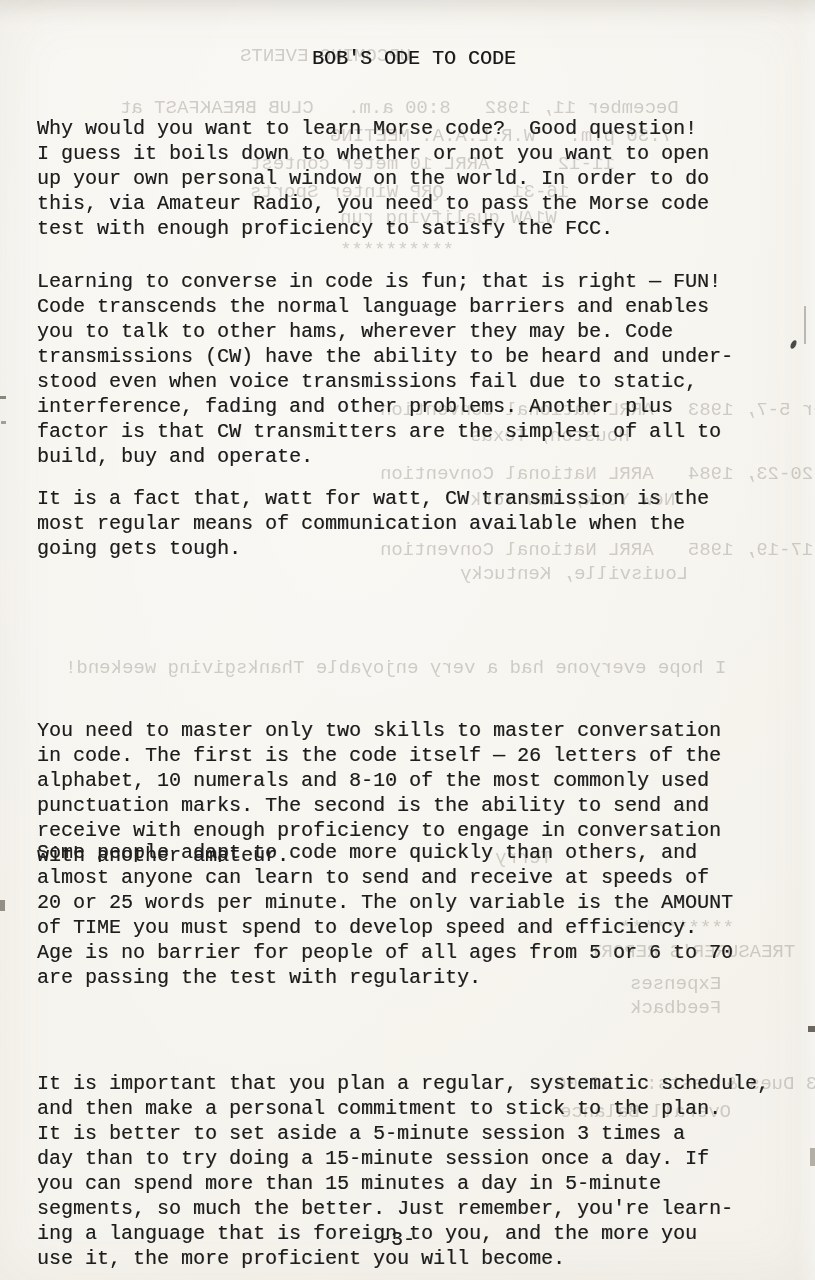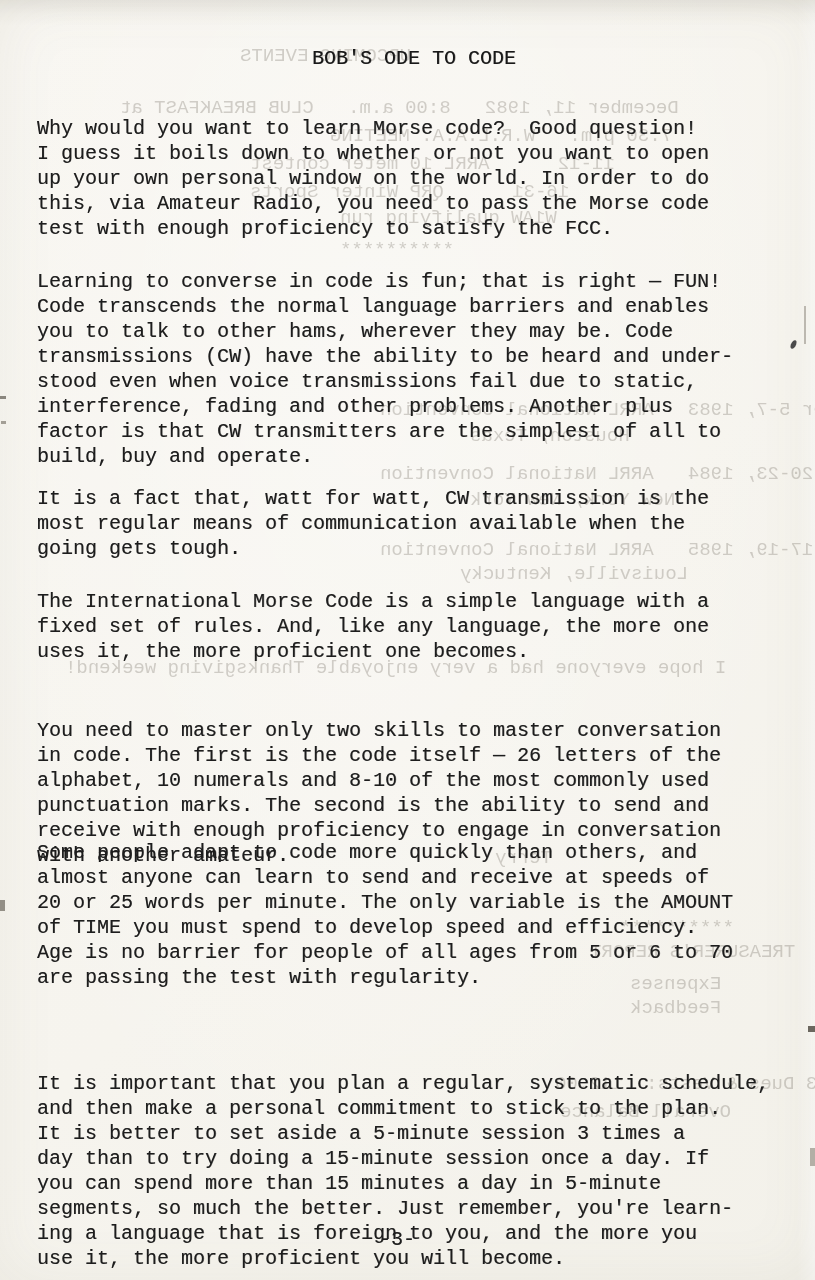--- a/index.html
+++ b/index.html
@@ -98,23 +98,20 @@
 Code transcends the normal language barriers and enables
 you to talk to other hams, wherever they may be. Code
 transmissions (CW) have the ability to be heard and under-
 stood even when voice transmissions fail due to static,
 interference, fading and other problems. Another plus
 factor is that CW transmitters are the simplest of all to
 build, buy and operate.</p>
   <p class="para" style="top:480px">It is a fact that, watt for watt, CW transmission is the
 most regular means of communication available when the
 going gets tough.</p>
-  <p class="para" style="top:583px">The International Morse Code is a simple language with a
-fixed set of rules. And, like any language, the more one
-uses it, the more proficient one becomes.</p>
   <p class="para" style="top:712px">You need to master only two skills to master conversation
 in code. The first is the code itself — 26 letters of the
 alphabet, 10 numerals and 8-10 of the most commonly used
 punctuation marks. The second is the ability to send and
 receive with enough proficiency to engage in conversation
 with another amateur.</p>
   <p class="para" style="top:834px">Some people adapt to code more quickly than others, and
 almost anyone can learn to send and receive at speeds of
 20 or 25 words per minute. The only variable is the AMOUNT
 of TIME you must spend to develop speed and efficiency.

